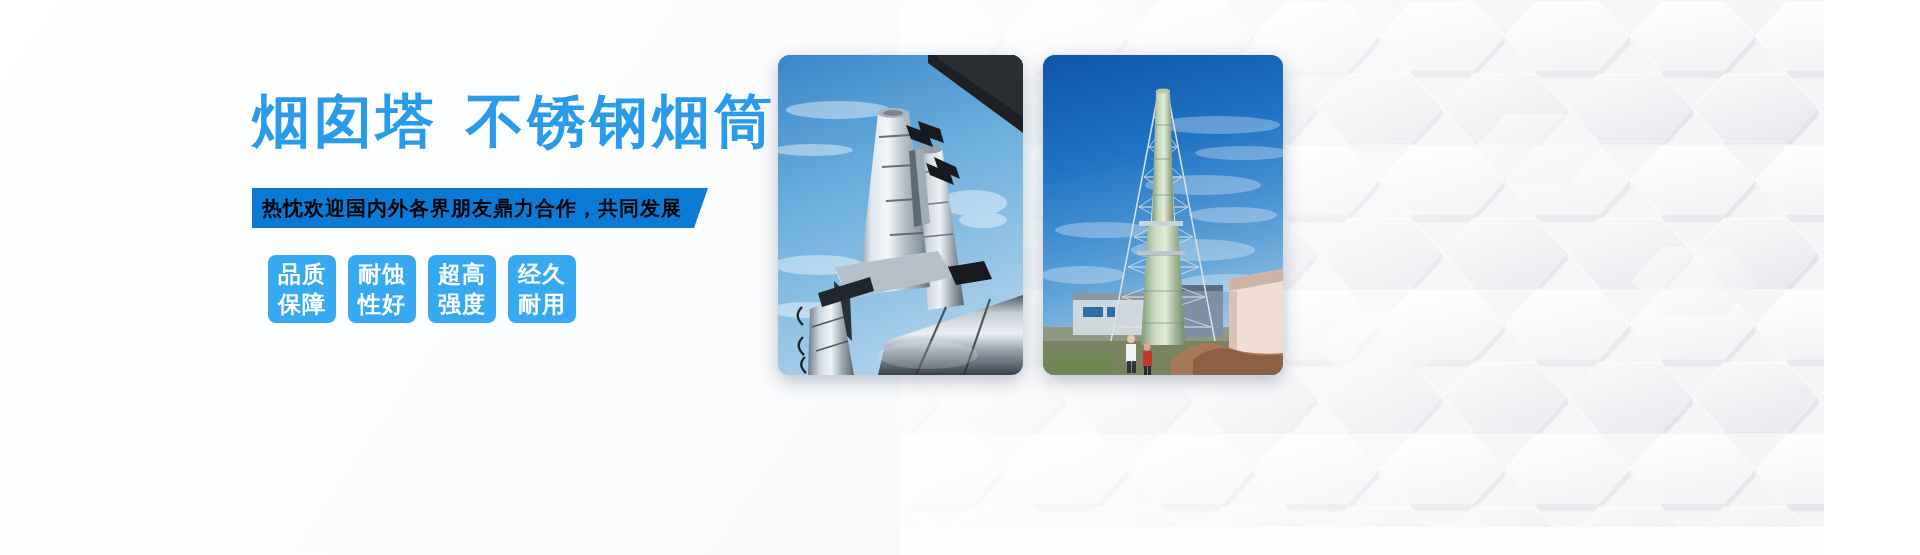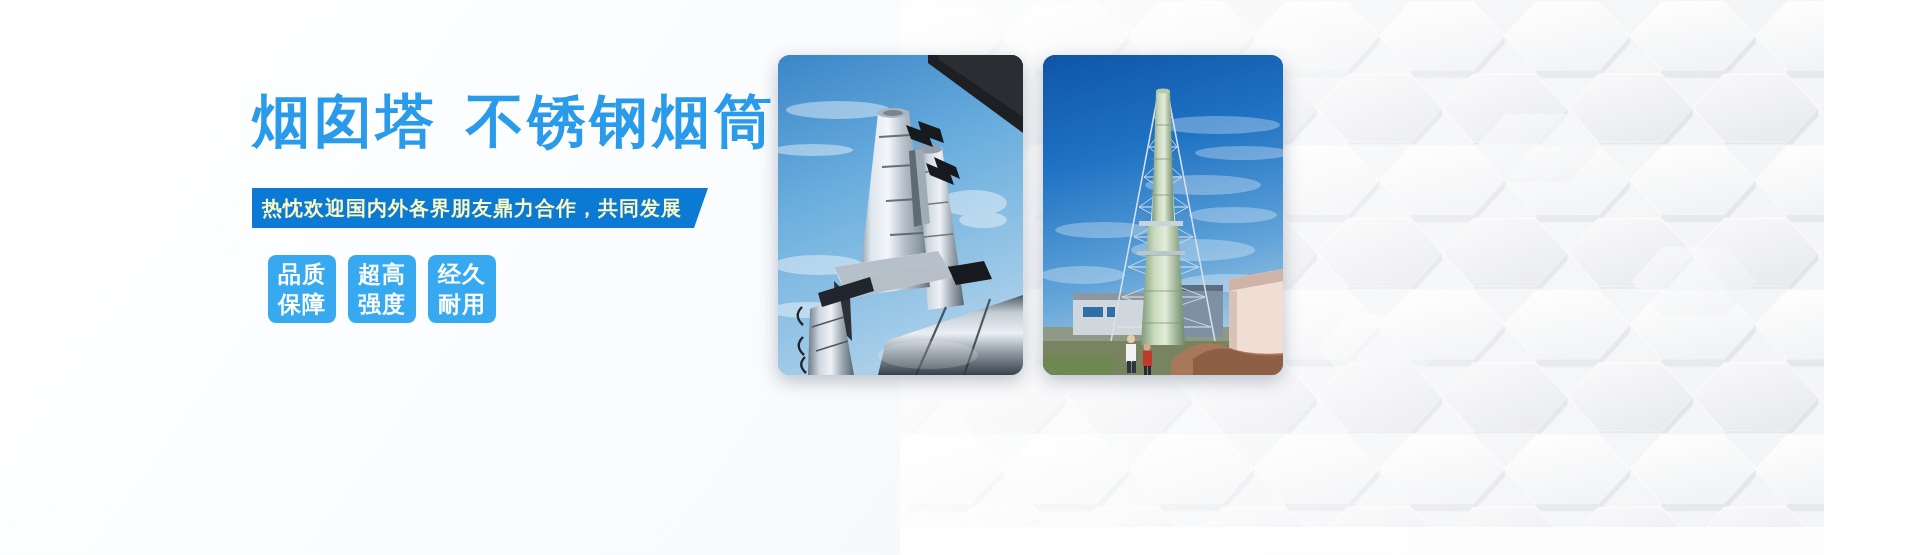--- a/index.html
+++ b/index.html
@@ -77,21 +77,21 @@
     left:0;
     top:188px;
     height:40px;
   }
   .subtitle-bar {
     position:relative;
     display:inline-block;
     height:40px;
     line-height:40px;
     background:#0b7ad4;
-    color:#fef9c3;
+    color:#000000;
     font-family:"DejaVu Sans", sans-serif;
     font-size:20px;
     font-weight:bold;
     letter-spacing:1px;
     padding:0 26px 0 10px;
     white-space:nowrap;
     clip-path:polygon(0 0, 100% 0, calc(100% - 14px) 100%, 0 100%);
   }
 
   .badges {
@@ -192,20 +192,24 @@
     <div class="subtitle-wrap">
       <div class="subtitle-bar">热忱欢迎国内外各界朋友鼎力合作，共同发展</div>
     </div>
 
     <div class="badges">
       <div class="badge">
         <span>品质</span>
         <span>保障</span>
       </div>
       <div class="badge">
+        <span>耐蚀</span>
+        <span>性好</span>
+      </div>
+      <div class="badge">
         <span>超高</span>
         <span>强度</span>
       </div>
       <div class="badge">
         <span>经久</span>
         <span>耐用</span>
       </div>
     </div>
 
   </div>

